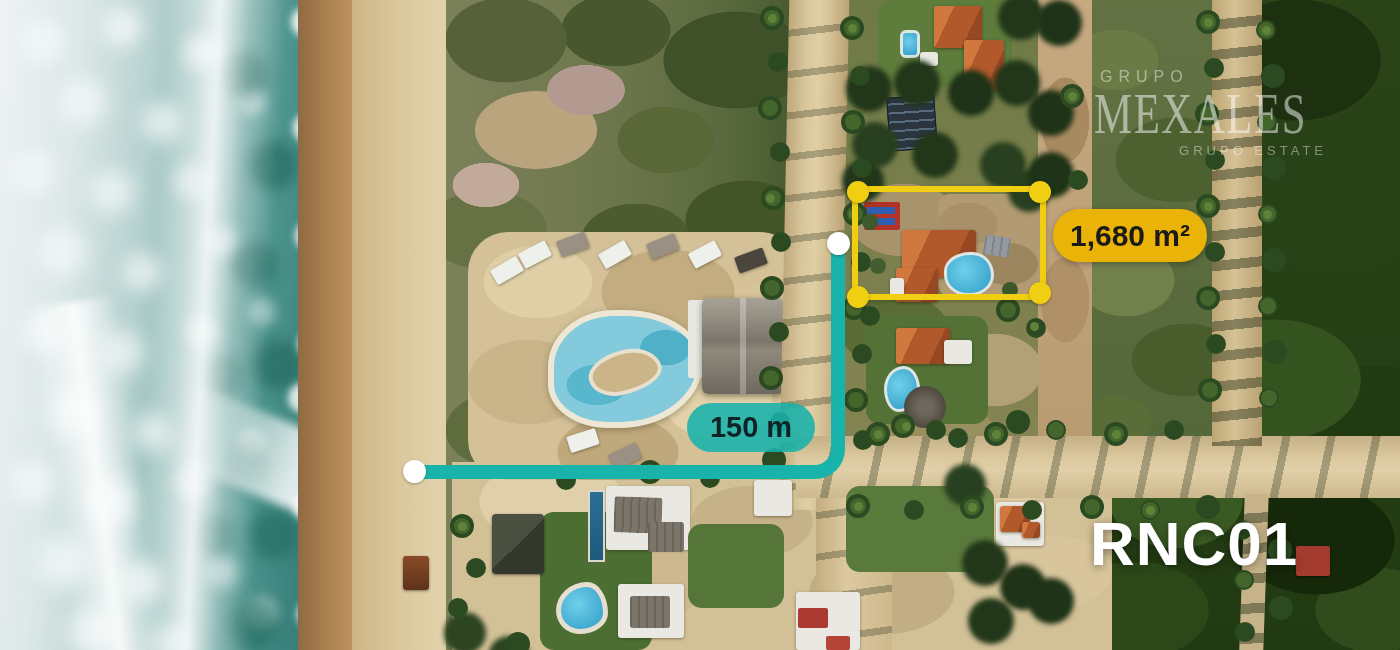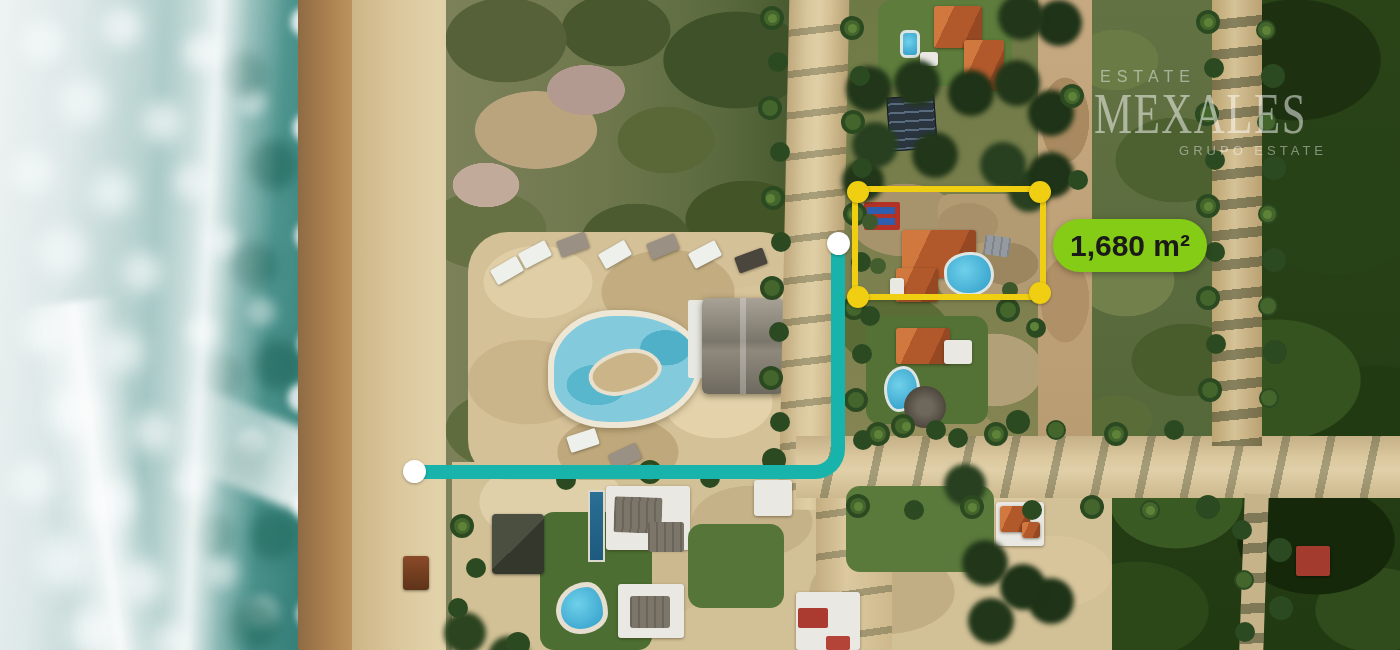--- a/index.html
+++ b/index.html
@@ -237,21 +237,21 @@
     font-size:58px;color:rgba(255,255,255,.5);transform:scaleX(.74);transform-origin:left top;
     letter-spacing:2px;white-space:nowrap;}
   .wm-tag{left:1095px;top:143px;width:232px;text-align:right;font-size:13px;letter-spacing:4px;
     color:rgba(255,255,255,.42);}
 
   
   .lot-rect{left:852px;top:186px;width:194px;height:114px;border:6px solid #f0ce11;
     box-shadow:0 1px 4px rgba(0,0,0,.25);}
   .corner-dot{width:22px;height:22px;border-radius:50%;background:#f0ce11;
     box-shadow:0 1px 3px rgba(0,0,0,.3);}
-  .area-badge{left:1053px;top:219px;width:154px;height:53px;border-radius:27px;background:#84cc16;
+  .area-badge{left:1053px;top:209px;width:154px;height:53px;border-radius:27px;background:#eab308;
     display:flex;align-items:center;justify-content:center;font-weight:bold;font-size:30px;
     color:#1b1a18;box-shadow:0 2px 6px rgba(0,0,0,.3);}
   .dist-path{left:415px;top:243px;width:430px;height:236px;
     border:0 solid #18b3ab;border-right-width:14px;border-bottom-width:14px;
     border-bottom-right-radius:30px;}
   .end-dot{width:23px;height:23px;border-radius:50%;background:#ffffff;
     box-shadow:0 1px 3px rgba(0,0,0,.3);}
   .dist-badge{left:687px;top:403px;width:128px;height:49px;border-radius:25px;
     background:rgba(24,178,171,.88);display:flex;align-items:center;justify-content:center;
     font-weight:bold;font-size:29px;color:#0f2326;}
@@ -359,28 +359,30 @@
   <div class="roof-orange" style="left:1000px;top:506px;width:30px;height:26px"></div>
   <div class="roof-orange" style="left:1022px;top:522px;width:18px;height:16px"></div>
   <div style="left:1296px;top:546px;width:34px;height:30px;background:#a33b2e;border-radius:2px;box-shadow:0 1px 3px rgba(0,0,0,.5)"></div>
   <div style="left:403px;top:556px;width:26px;height:34px;background:linear-gradient(180deg,#8a4a28,#5e3319);border-radius:3px;box-shadow:0 1px 3px rgba(0,0,0,.45)"></div>
 
   <div class="tree-stamps"></div>
   <div class="palms-dark"></div>
   <div class="palms-mid"></div>
   <div class="palms-lite"></div>
 
-  <div class="wm-grupo">ESTATE</div>
+  <div class="wm-grupo">GRUPO</div>
   <div class="wm-brand">MEXALES</div>
   <div class="wm-tag">GRUPO ESTATE</div>
 
   <div class="dist-path"></div>
   <div class="end-dot" style="left:827px;top:232px"></div>
   <div class="end-dot" style="left:403px;top:460px"></div>
+  <div class="dist-badge">150 m</div>
 
   <div class="lot-rect"></div>
   <div class="corner-dot" style="left:847px;top:181px"></div>
   <div class="corner-dot" style="left:1029px;top:181px"></div>
   <div class="corner-dot" style="left:847px;top:286px"></div>
   <div class="corner-dot" style="left:1029px;top:282px"></div>
   <div class="area-badge">1,680 m²</div>
 
+  <div class="listing-code">RNC01</div>
 </div>
 
 </body></html>

